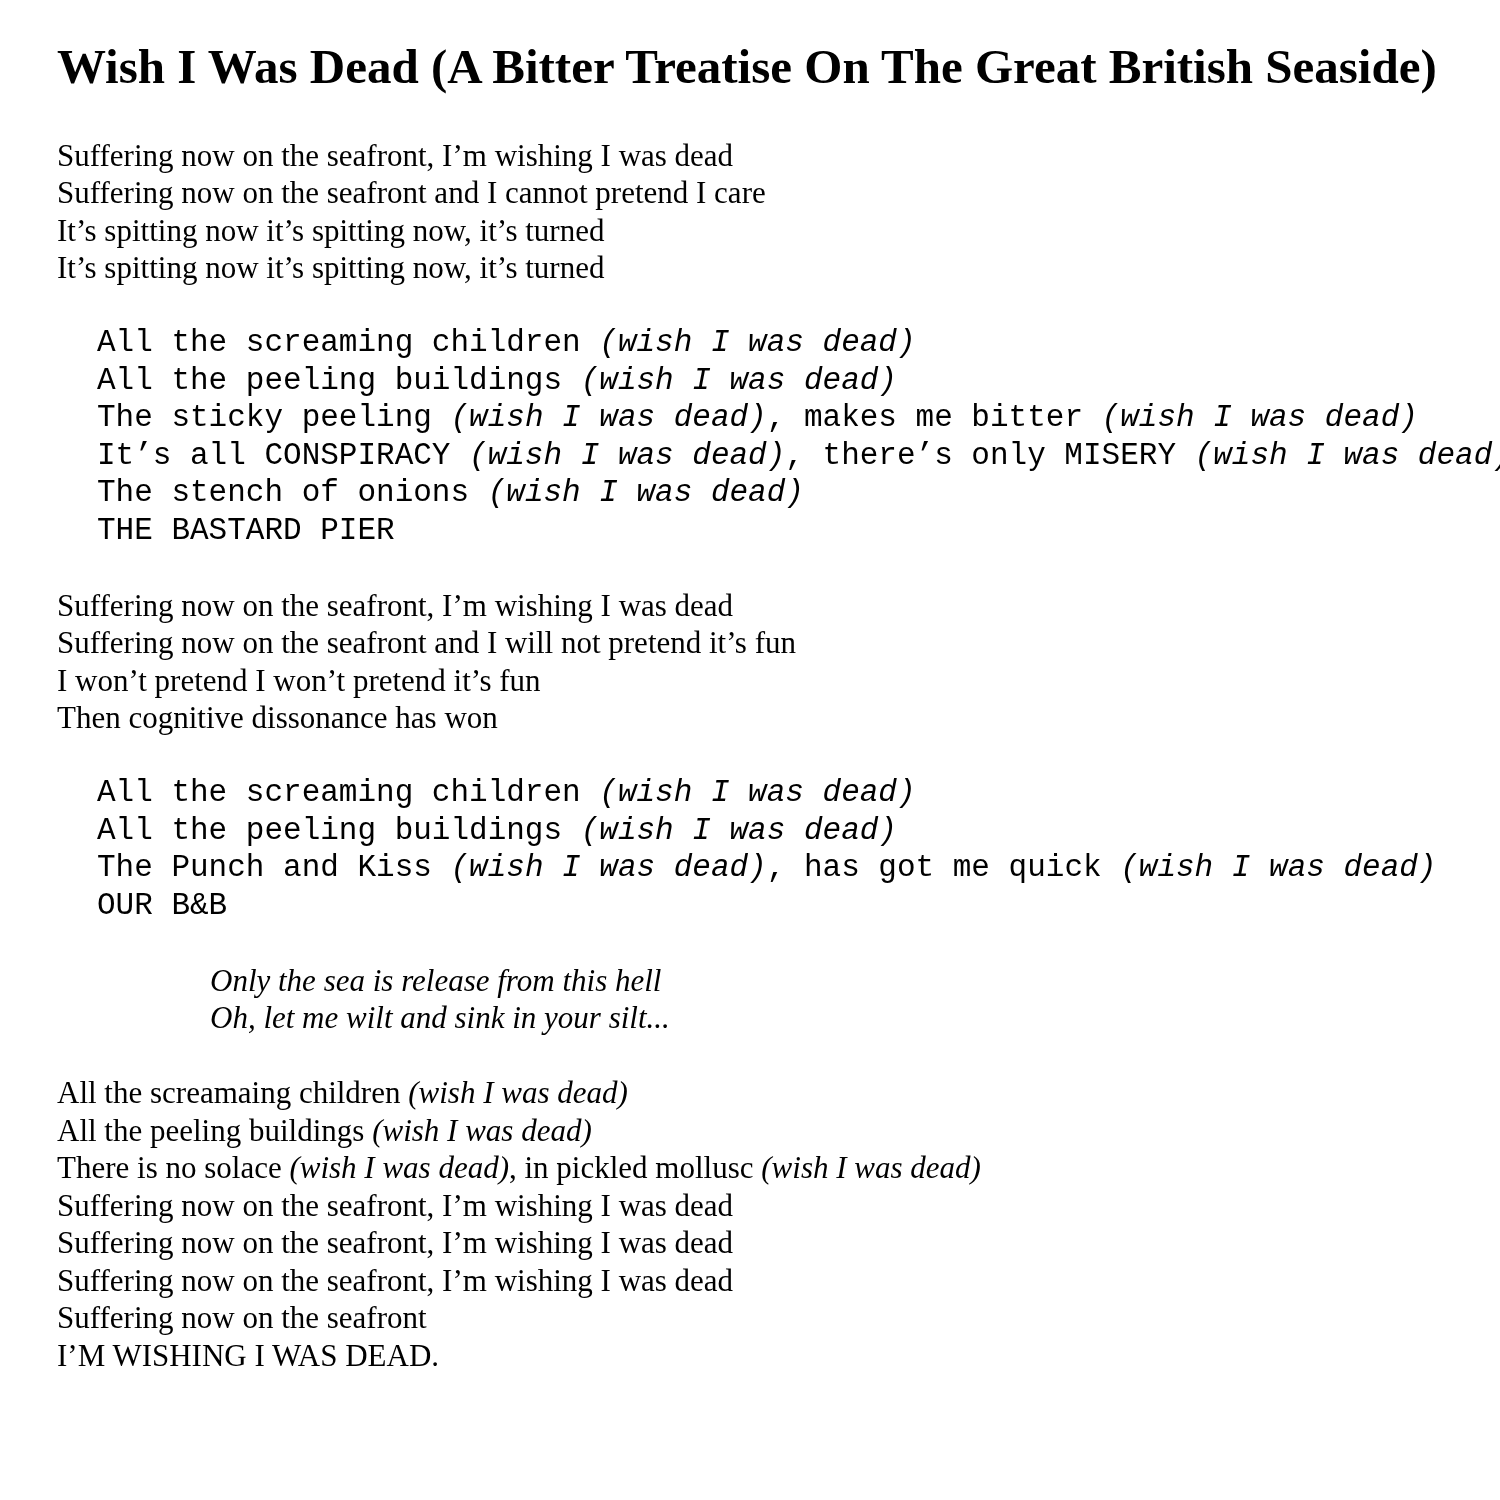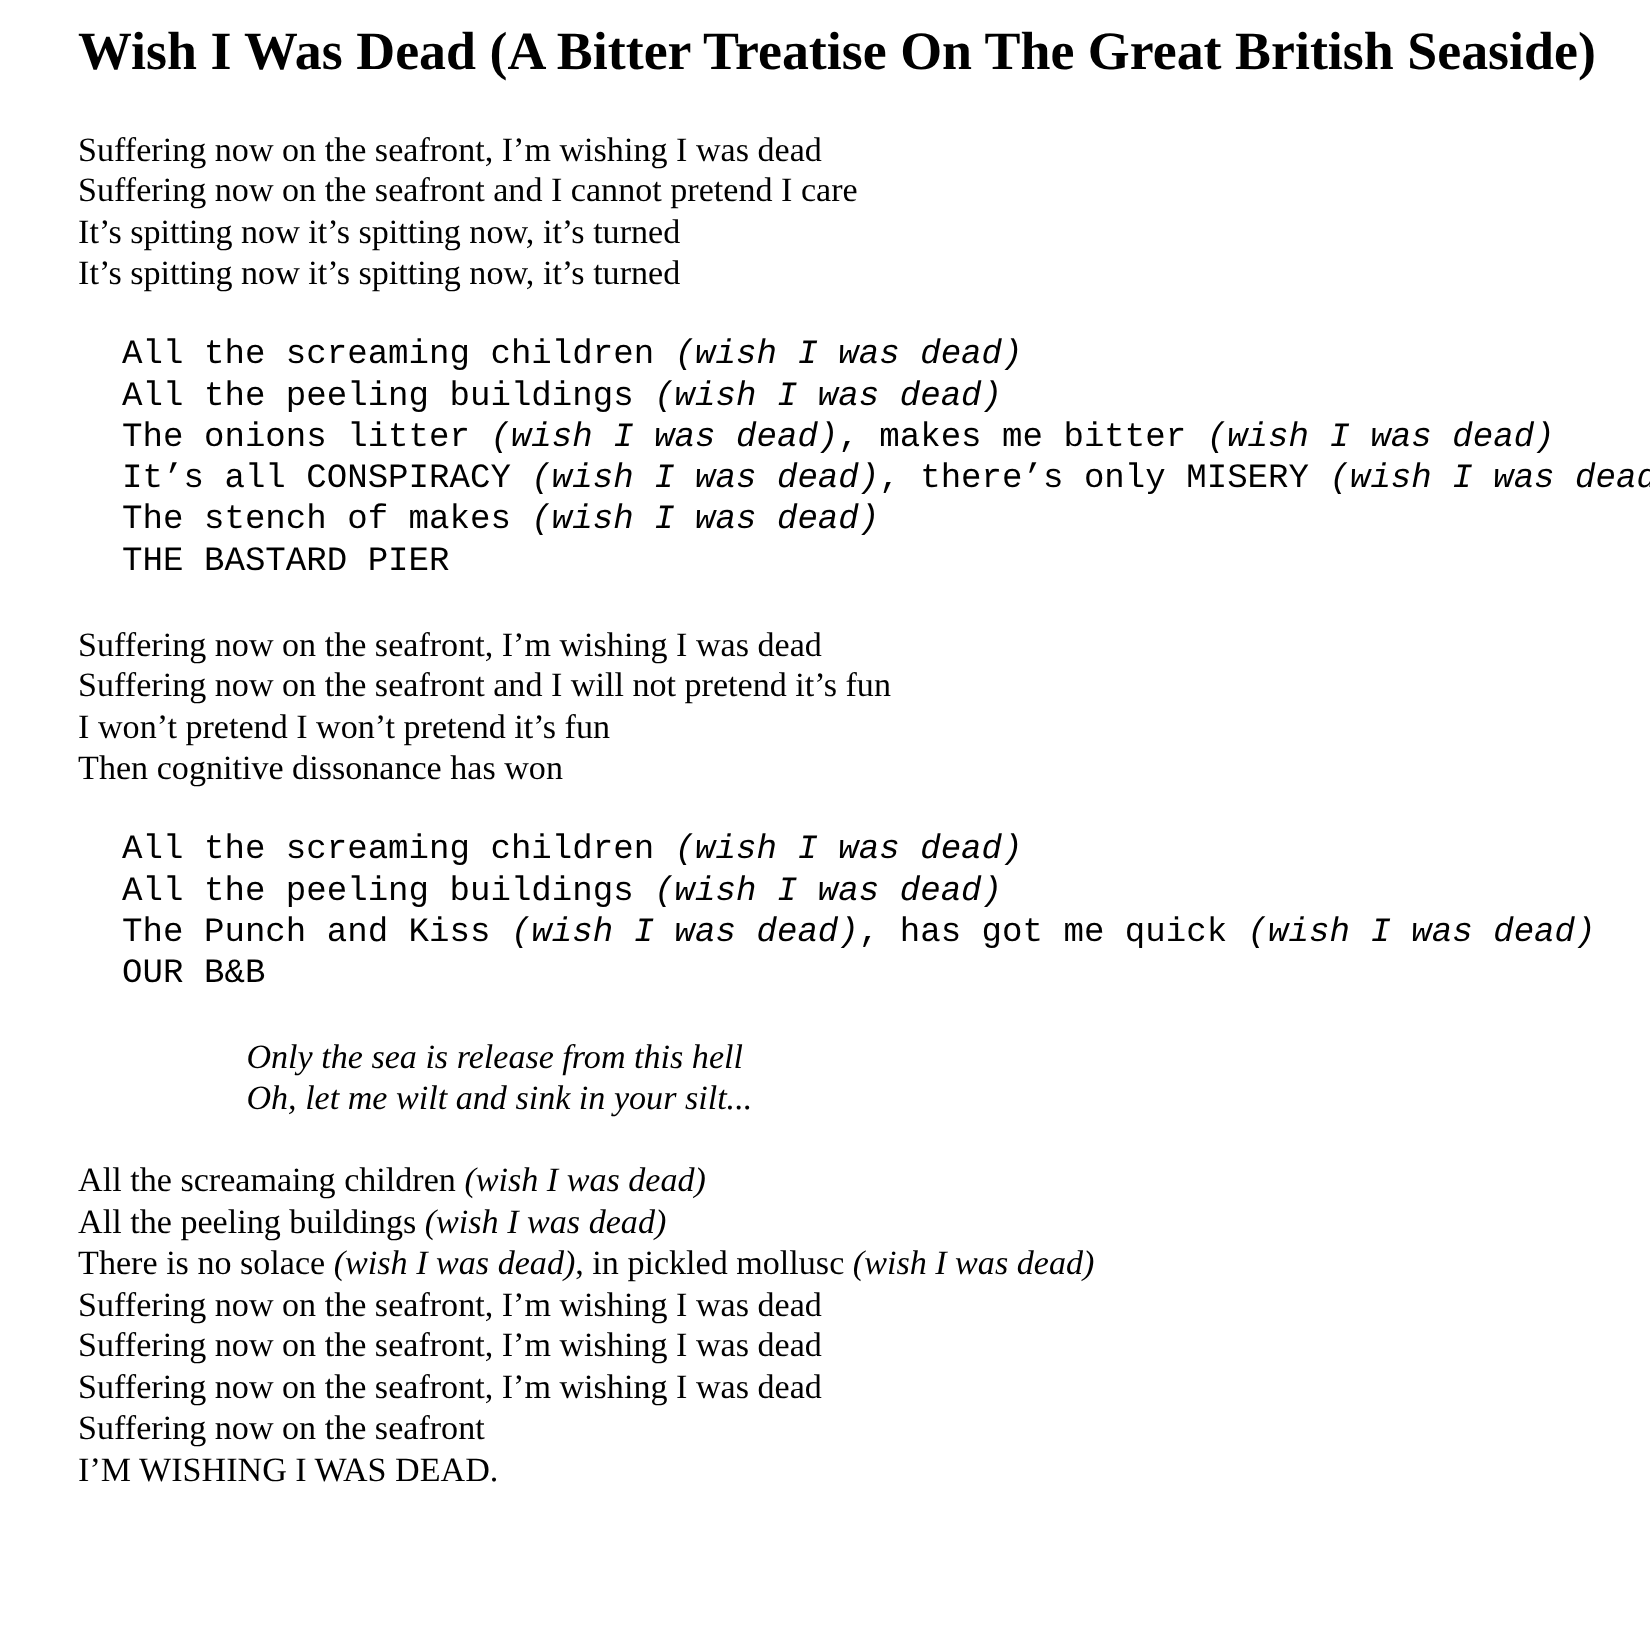--- a/index.html
+++ b/index.html
@@ -8,22 +8,21 @@
     background: #ffffff;
     color: #000000;
   }
   body {
     width: 1500px;
     height: 1500px;
     overflow: hidden;
     font-family: "Liberation Serif", "DejaVu Serif", serif;
   }
   .page {
-    padding: 18px 20px 0 57px;
-    margin-left: 14px;
+    padding: 38px 20px 0 57px;
   }
   h1.song-title {
     font-size: 49px;
     font-weight: bold;
     line-height: 1.2;
     margin: 0 0 40px 0;
     white-space: nowrap;
     letter-spacing: 0;
   }
   .stanza {
@@ -53,23 +52,23 @@
   <main>
       <div class="stanza indent-0">
         <p class="line"><span class="seg">Suffering now on the seafront, I’m wishing I was dead</span></p>
         <p class="line"><span class="seg">Suffering now on the seafront and I cannot pretend I care</span></p>
         <p class="line"><span class="seg">It’s spitting now it’s spitting now, it’s turned</span></p>
         <p class="line"><span class="seg">It’s spitting now it’s spitting now, it’s turned</span></p>
       </div>
       <div class="stanza indent-1">
         <p class="line"><span class="seg">All the screaming children </span><span class="seg it">(wish I was dead)</span></p>
         <p class="line"><span class="seg">All the peeling buildings </span><span class="seg it">(wish I was dead)</span></p>
-        <p class="line"><span class="seg">The onions litter </span><span class="seg it">(wish I was dead)</span><span class="seg">, makes me bitter </span><span class="seg it">(wish I was dead)</span></p>
+        <p class="line"><span class="seg">The sticky peeling </span><span class="seg it">(wish I was dead)</span><span class="seg">, makes me bitter </span><span class="seg it">(wish I was dead)</span></p>
         <p class="line"><span class="seg">It’s all CONSPIRACY </span><span class="seg it">(wish I was dead)</span><span class="seg">, there’s only MISERY </span><span class="seg it">(wish I was dead)</span></p>
-        <p class="line"><span class="seg">The stench of makes </span><span class="seg it">(wish I was dead)</span></p>
+        <p class="line"><span class="seg">The stench of onions </span><span class="seg it">(wish I was dead)</span></p>
         <p class="line"><span class="seg">THE BASTARD PIER</span></p>
       </div>
       <div class="stanza indent-0">
         <p class="line"><span class="seg">Suffering now on the seafront, I’m wishing I was dead</span></p>
         <p class="line"><span class="seg">Suffering now on the seafront and I will not pretend it’s fun</span></p>
         <p class="line"><span class="seg">I won’t pretend I won’t pretend it’s fun</span></p>
         <p class="line"><span class="seg">Then cognitive dissonance has won</span></p>
       </div>
       <div class="stanza indent-1">
         <p class="line"><span class="seg">All the screaming children </span><span class="seg it">(wish I was dead)</span></p>

